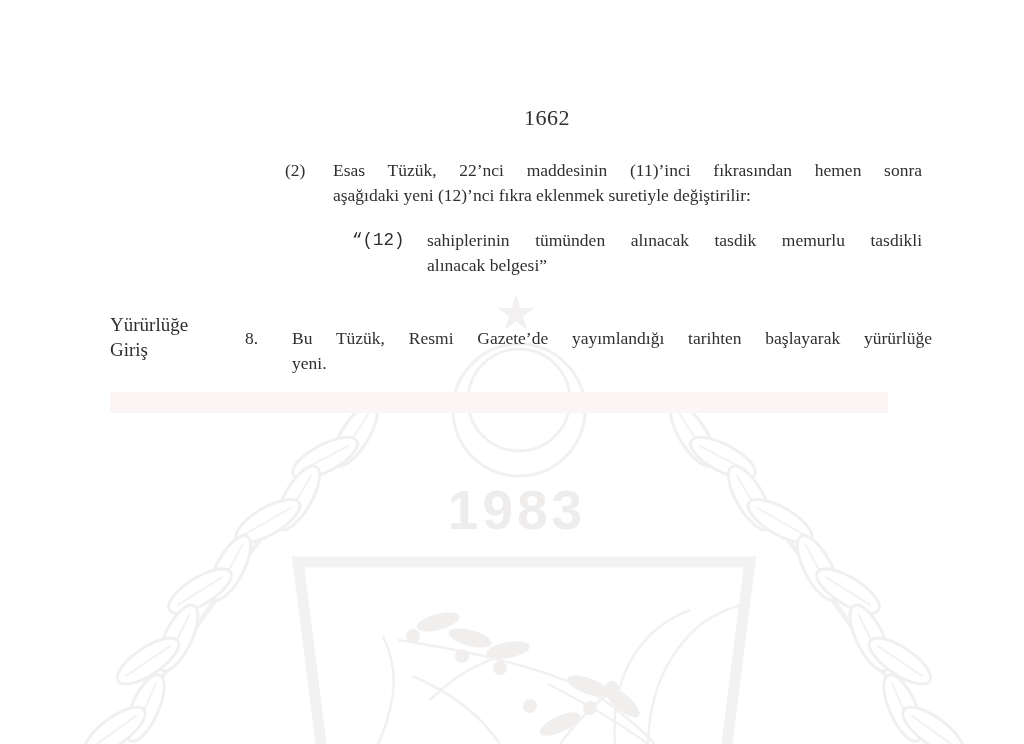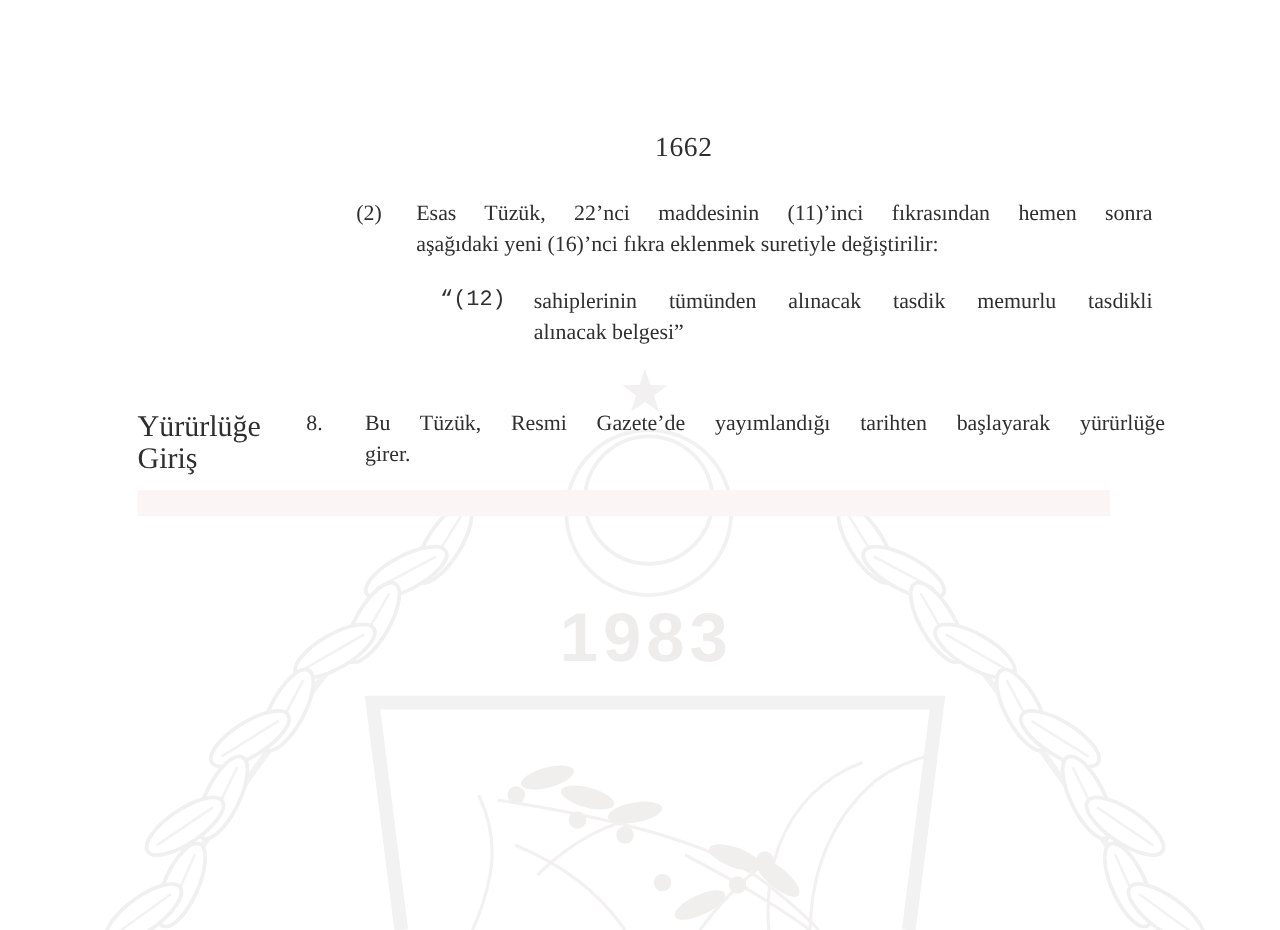--- a/index.html
+++ b/index.html
@@ -25,22 +25,22 @@
   .m2{left:285px;top:158px;}
   .m12{left:352px;top:228px;font-family:Liberation Mono, monospace;}
   .m8{left:245px;top:326px;}
   .lines{position:absolute;font-size:17.5px;line-height:25px;}
   .p2{left:333px;top:158px;width:589px;}
   .p12x{left:427px;top:228px;width:495px;}
   .p8x{left:292px;top:326px;width:640px;}
   .jline{text-align:justify;text-align-last:justify;}
   .jline.last{text-align-last:left;}
   .margin-label{
-    position:absolute;left:110px;top:330px;
-    font-size:24px;line-height:25px;
+    position:absolute;left:110px;top:312px;
+    font-size:19px;line-height:25px;
   }
 </style>
 </head>
 <body>
 
 <div class="page">
 
   <svg class="watermark" viewBox="0 0 1024 744" aria-hidden="true">
     <defs>
       <g id="wleaf">
@@ -117,32 +117,32 @@
     </g>
   </svg>
 
   <div class="band"></div>
 
   <div class="page-number">1662</div>
 
   <div class="marker m2">(2)</div>
   <div class="lines p2">
       <div class="jline">Esas Tüzük, 22’nci maddesinin (11)’inci fıkrasından hemen sonra</div>
-      <div class="jline last">aşağıdaki yeni (16)’nci fıkra eklenmek suretiyle değiştirilir:</div>
+      <div class="jline last">aşağıdaki yeni (12)’nci fıkra eklenmek suretiyle değiştirilir:</div>
     </div>
 
   <div class="marker m12">“(12)</div>
   <div class="lines p12x">
       <div class="jline">sahiplerinin tümünden alınacak tasdik memurlu tasdikli</div>
       <div class="jline last">alınacak belgesi”</div>
     </div>
 
   <div class="margin-label">
     <div>Yürürlüğe</div>
     <div>Giriş</div>
   </div>
   <div class="marker m8">8.</div>
   <div class="lines p8x">
       <div class="jline">Bu Tüzük, Resmi Gazete’de yayımlandığı tarihten başlayarak yürürlüğe</div>
-      <div class="jline last">girer.</div>
+      <div class="jline last">yeni.</div>
     </div>
 
 </div>
 
 </body></html>

